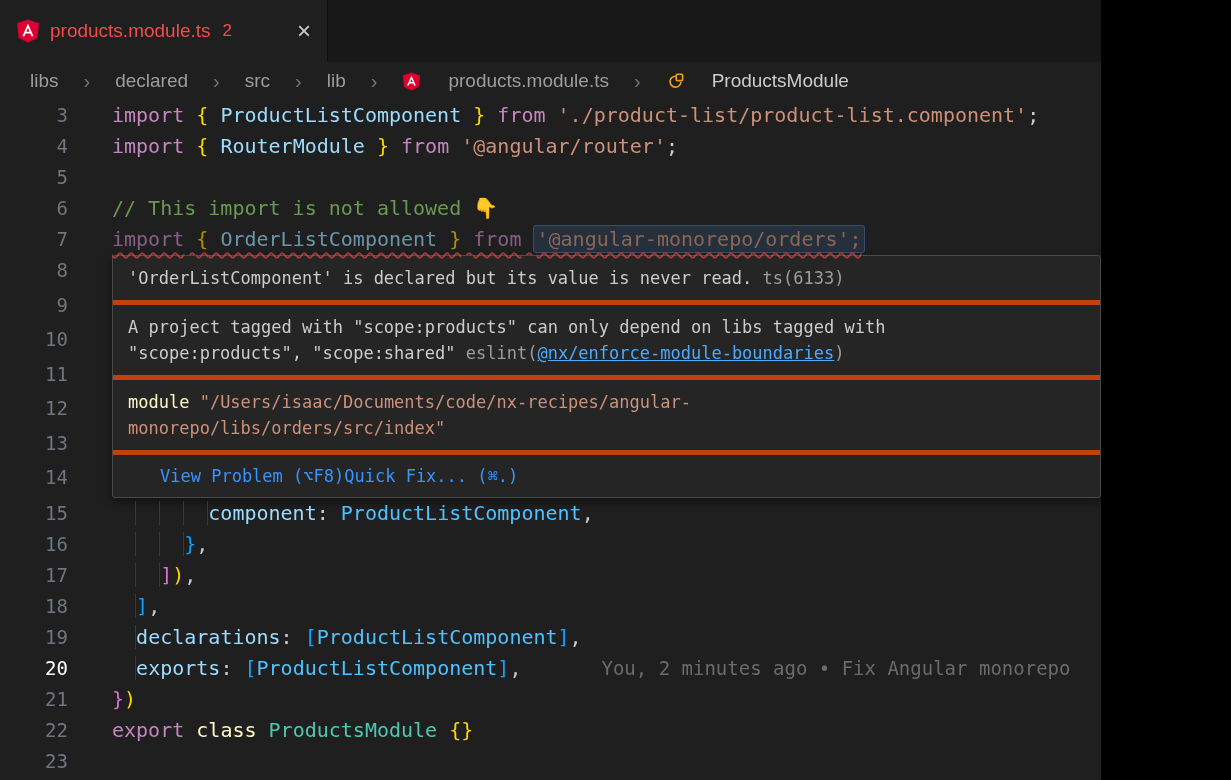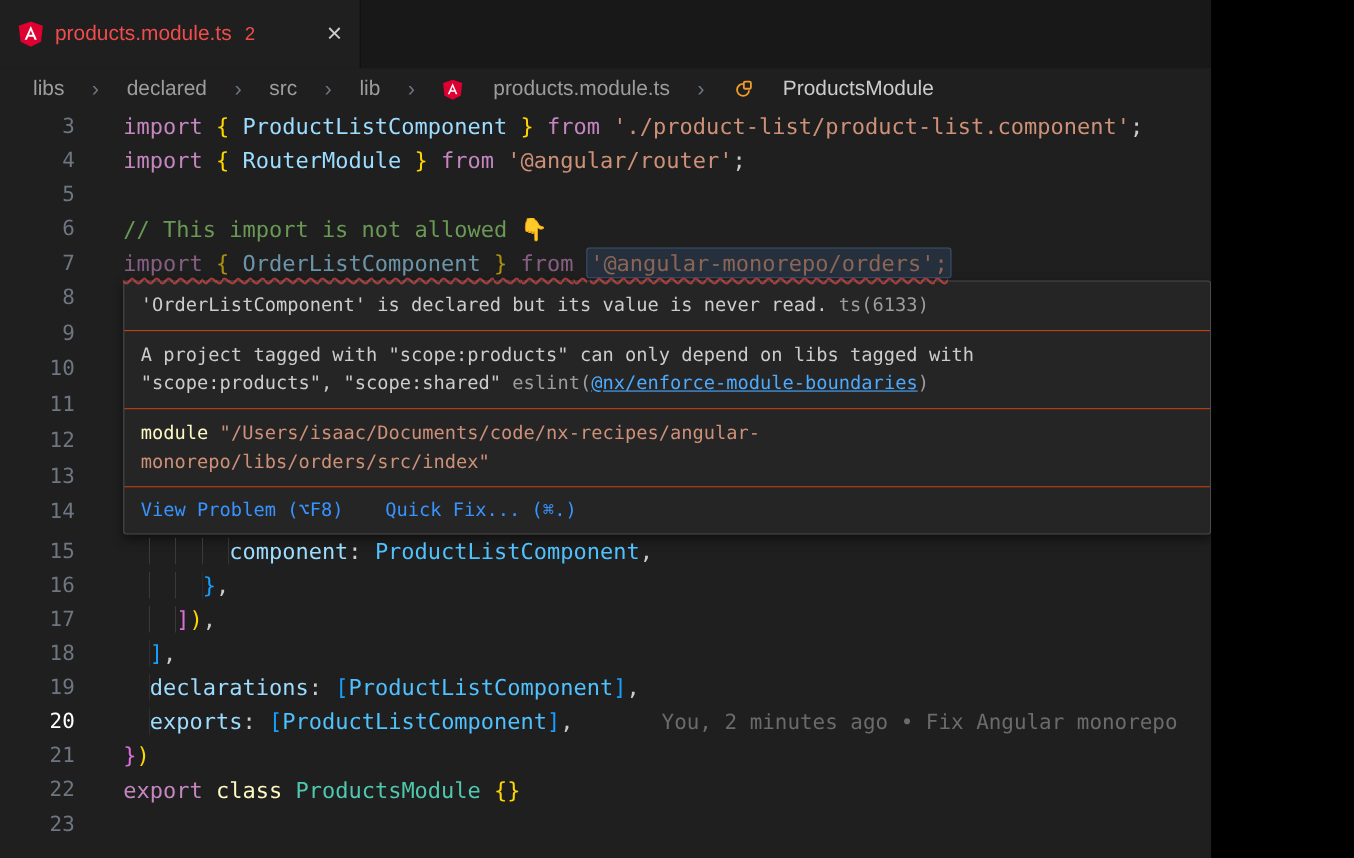--- a/index.html
+++ b/index.html
@@ -73,25 +73,25 @@
   .band-gutter {
     width:68px; flex:none; display:flex; flex-direction:column;
     justify-content:space-between; padding:3px 0 8px; text-align:right;
   }
   .band-gutter div { color:#6e7681; font-size:19px; line-height:25px; }
   .popup {
     margin-left:44px; width:1082px; background:#252526;
     border:1px solid #4a4a4a; border-radius:3px;
     font-size:17px; color:#cccccc; box-shadow:0 4px 10px rgba(0,0,0,.45);
   }
-  .psec { padding:9px 15px; border-bottom:1px solid #c2410c; line-height:26px; }
+  .psec { padding:9px 15px; border-bottom:5px solid #c2410c; line-height:26px; }
   .psec:last-child { border-bottom:none; }
   .pcode { color:#9d9d9d; }
   .link { color:#4daafc; text-decoration:underline; cursor:pointer; }
-  .actions { display:flex; gap:38px; padding:8px 15px; }
+  .actions { display:flex; padding:8px 15px;margin-left:32px; }
   .action { color:#3794ff; cursor:pointer; text-decoration:none; }
 </style>
 </head>
 <body>
 
 <div class="screen">
 
   <div class="tabbar">
     <div class="tab">
       <span class="tab-icon">

